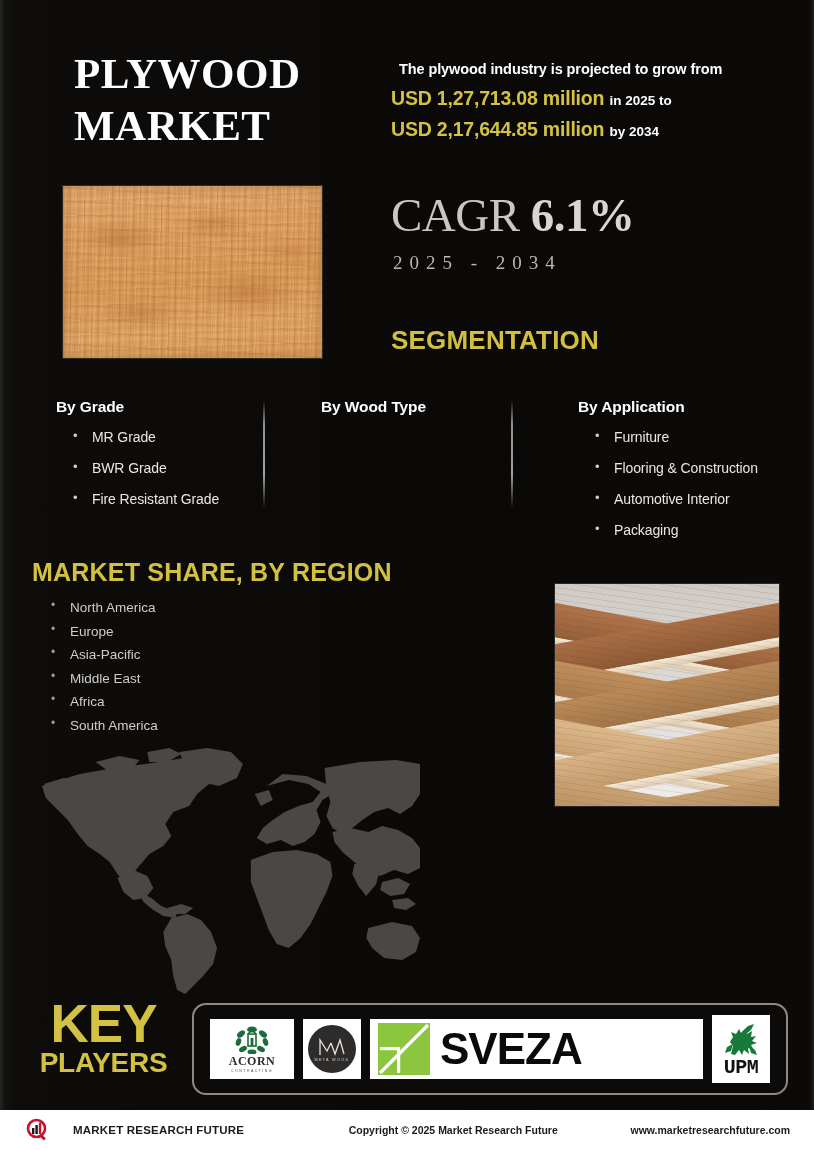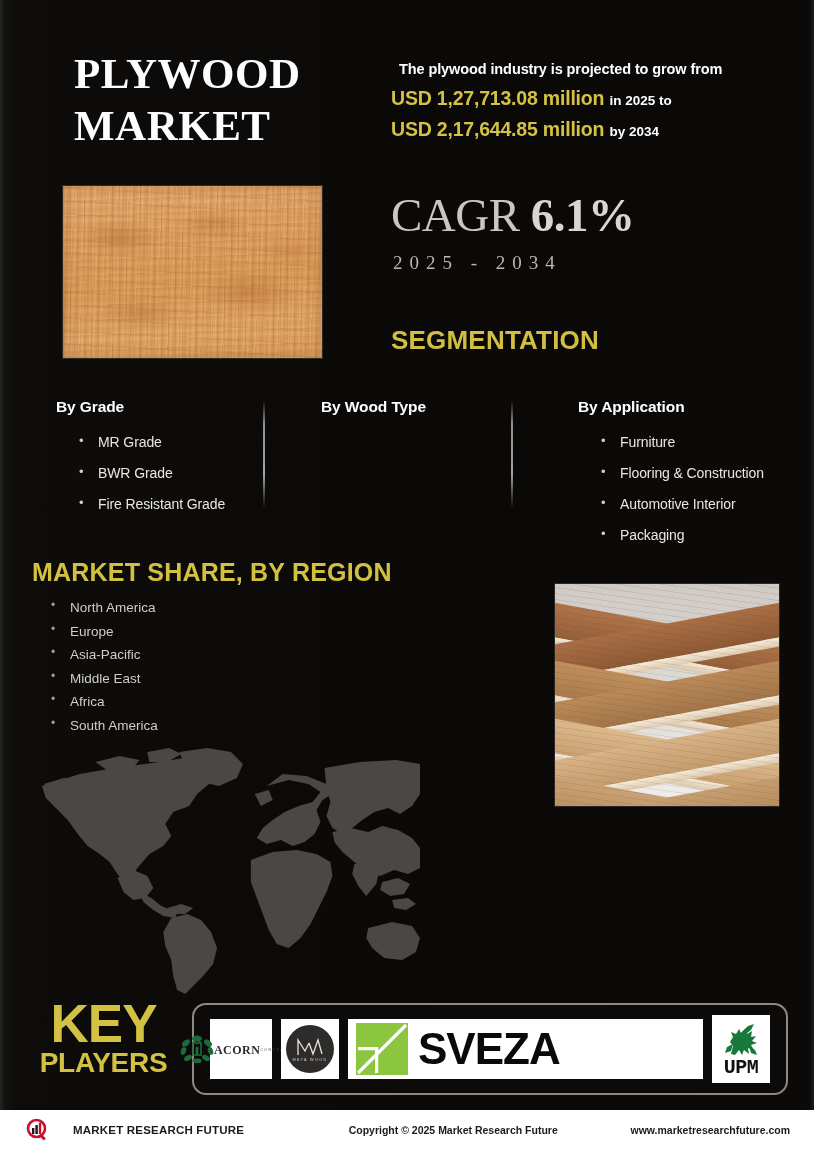--- a/index.html
+++ b/index.html
@@ -69,21 +69,21 @@
     color:#d0bf41;font-weight:bold;font-size:26px;letter-spacing:.2px;
   }
 
   
   .seg{position:absolute;left:56px;top:398px;width:720px;height:150px;}
   .seg-col{position:absolute;top:0;}
   .seg-col.c1{left:0;width:200px;}
   .seg-col.c2{left:265px;width:200px;}
   .seg-col.c3{left:522px;width:230px;}
   .seg-col h3{margin:0 0 13px 0;color:#fff;font-size:15.5px;font-weight:bold;letter-spacing:-.1px;}
-  .seg-col ul{list-style:none;margin:18px;padding:0;}
+  .seg-col ul{list-style:none;margin:12px;padding:0;}
   .seg-col li{
     position:relative;padding-left:24px;margin-bottom:15px;
     color:#e9e7e4;font-size:14px;letter-spacing:-.1px;
   }
   .seg-col li::before{content:"\2022";position:absolute;left:5px;top:-1px;color:#cfcdca;font-size:13px;}
   .divider{
     position:absolute;top:2px;width:2px;height:108px;
     background:linear-gradient(180deg,rgba(255,255,255,0) 0%,rgba(255,255,255,.55) 22%,rgba(255,255,255,.62) 70%,rgba(255,255,255,0) 100%);
   }
   .divider.d1{left:207px;}
@@ -138,21 +138,21 @@
   
   .kp{position:absolute;left:26px;top:1000px;width:155px;text-align:center;}
   .kp .k1{color:#d3c143;font-weight:bold;font-size:53px;line-height:.92;letter-spacing:-1px;}
   .kp .k2{color:#d3c143;font-weight:bold;font-size:28px;line-height:1;letter-spacing:-.3px;}
   .logo-box{
     position:absolute;left:192px;top:1003px;width:596px;height:92px;
     border:2px solid #8c8a87;border-radius:14px;background:#0c0b0a;
     display:flex;align-items:center;gap:9px;padding:0 16px;box-sizing:border-box;
   }
   .logo{background:#fff;display:flex;align-items:center;justify-content:center;flex:none;}
-  .logo-acorn{width:62px;height:60px;flex-direction:row;}
+  .logo-acorn{width:84px;height:60px;flex-direction:column;}
   .wreath{position:relative;width:34px;height:28px;}
   .wreath svg{display:block;}
   .acorn-name{font-family:"Liberation Serif",serif;font-weight:bold;font-size:12px;color:#2b2b2b;letter-spacing:.5px;line-height:1;margin-top:1px;}
   .acorn-sub{font-size:3.6px;color:#4a4a4a;letter-spacing:1.4px;margin-top:2px;}
   .logo-meta{width:58px;height:60px;}
   .meta-circle{width:48px;height:48px;border-radius:50%;background:#2e2c2b;display:flex;flex-direction:column;align-items:center;justify-content:center;}
   .meta-sub{font-size:3.8px;color:#d8d4d0;letter-spacing:1.3px;margin-top:1px;}
   .logo-sveza{flex:1;height:60px;padding:0 8px;gap:10px;justify-content:flex-start;}
   .sveza-mark{width:52px;height:52px;position:relative;background:#8cc63e;flex:none;}
   .sveza-word{font-family:"Liberation Sans",sans-serif;font-weight:bold;font-size:44px;color:#0a0a0a;letter-spacing:-1px;line-height:1;}

